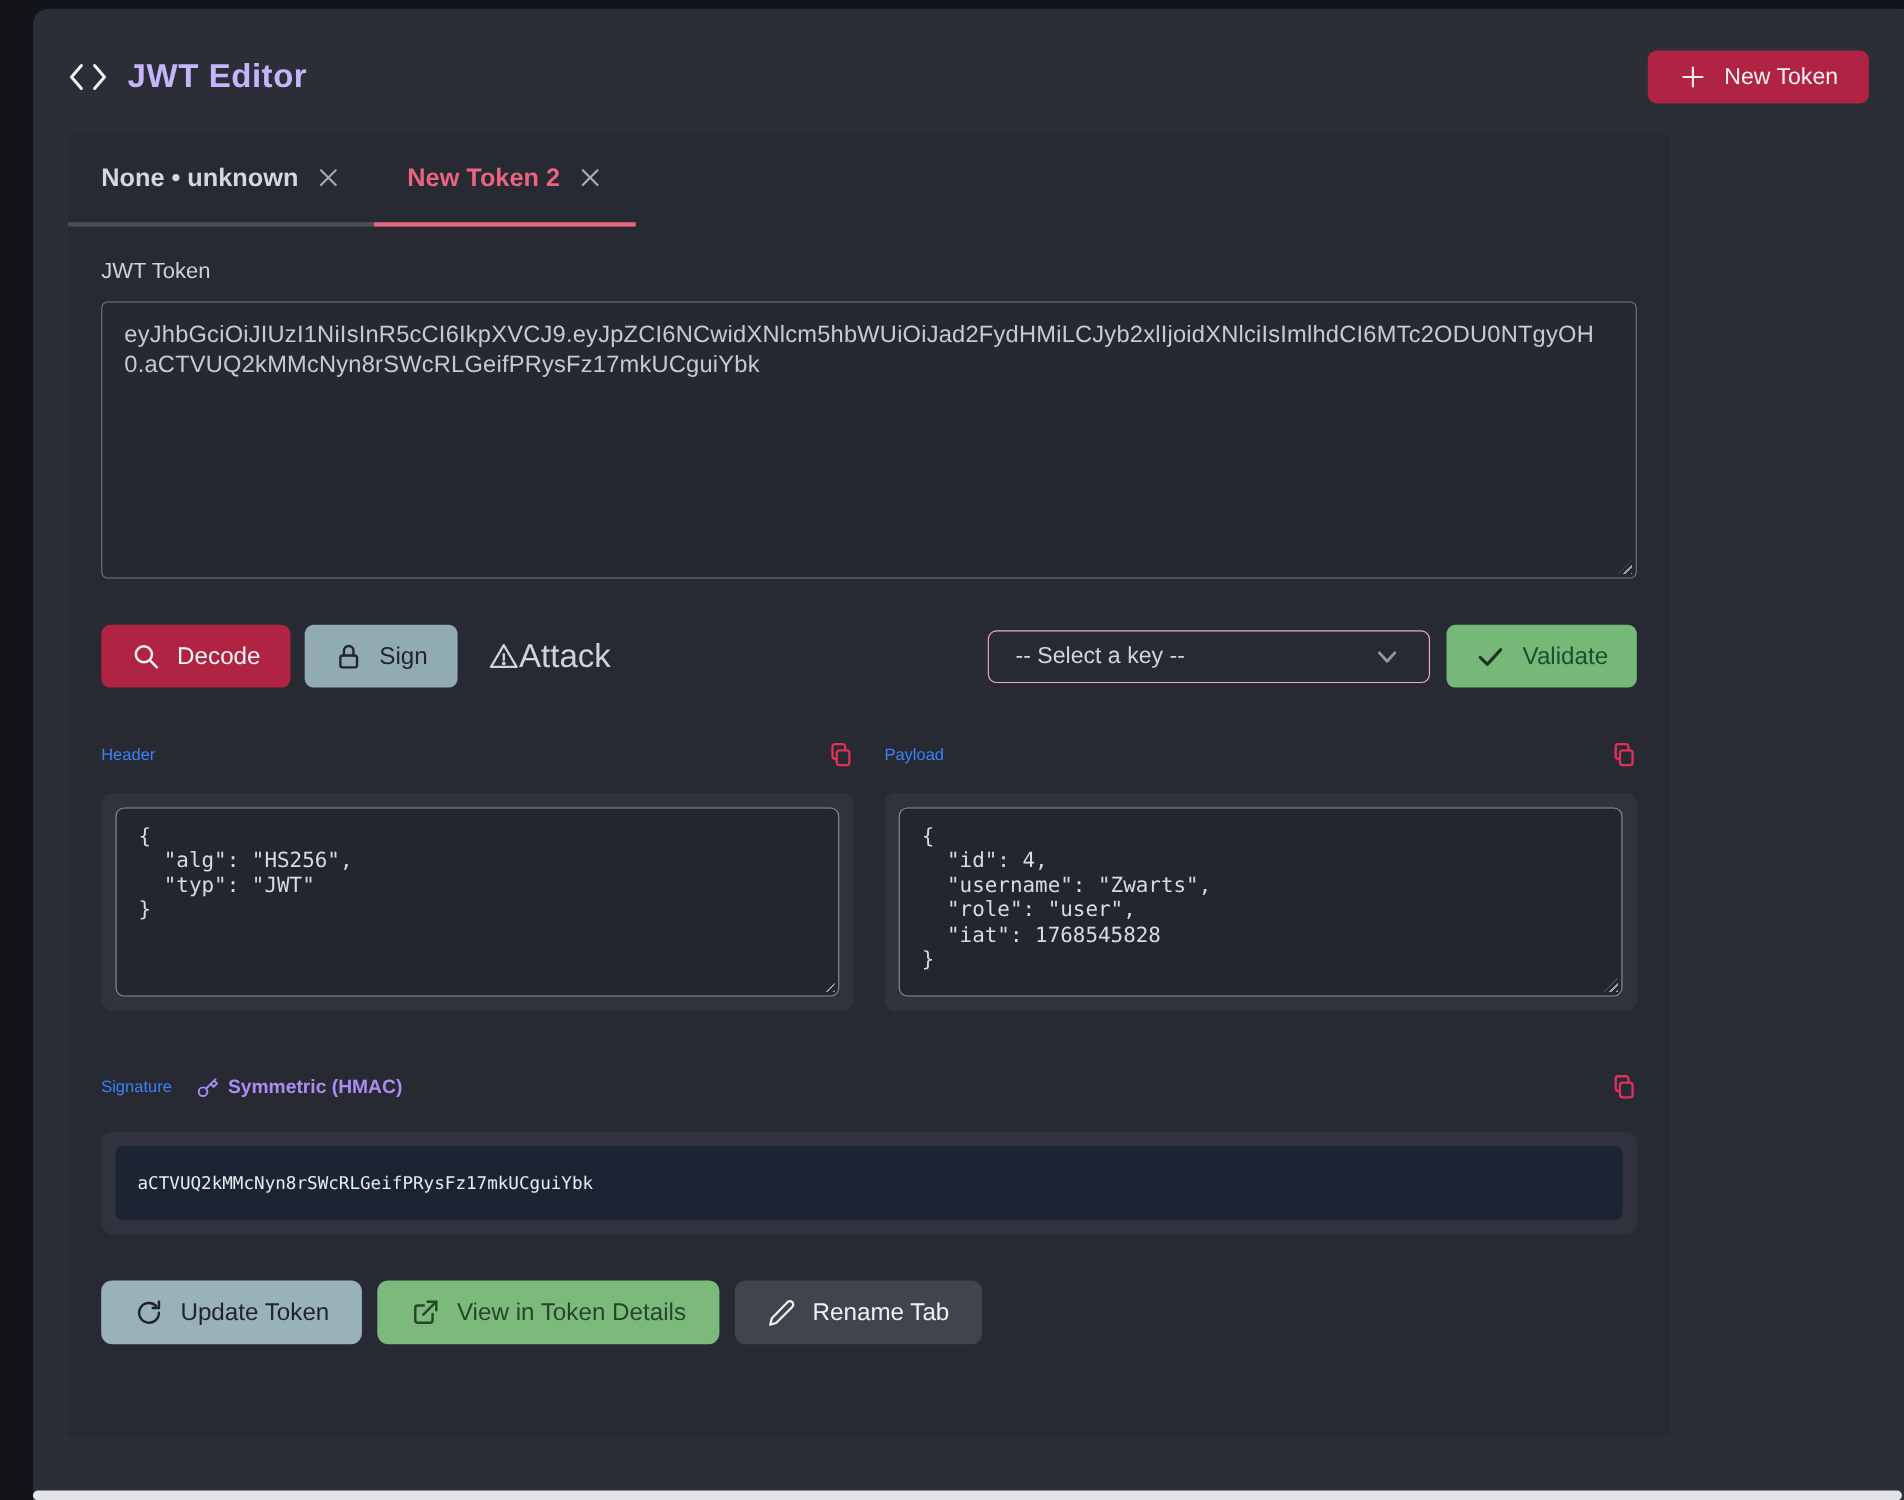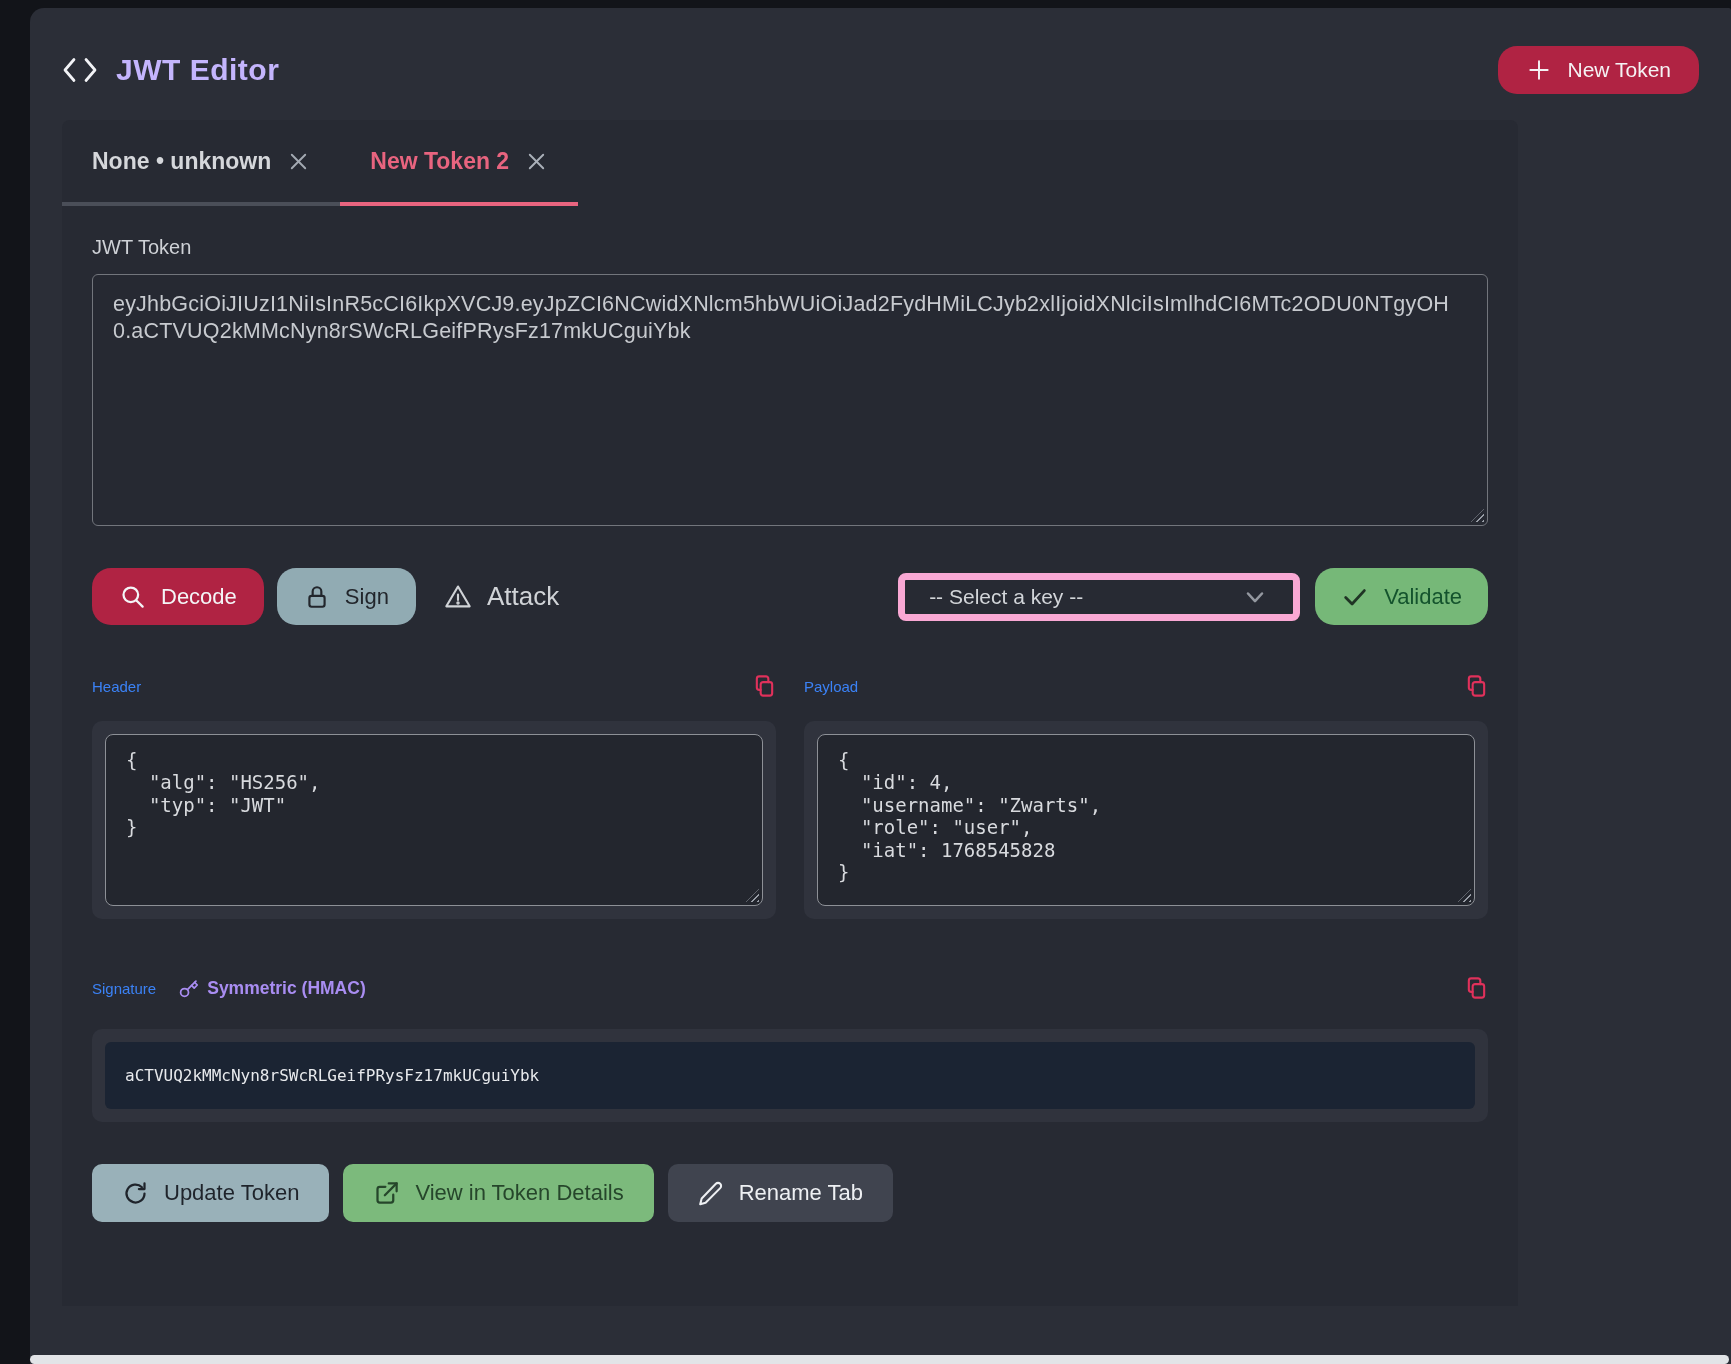--- a/index.html
+++ b/index.html
@@ -15,21 +15,21 @@
     position:absolute; left:30px; top:8px; right:0; bottom:0;
     background:#2b2e37;
     border-radius:14px 2px 0 0;
     padding:38px 32px 0 32px;
   }
   
   .topbar { display:flex; align-items:center; justify-content:space-between; height:48px; }
   .title-wrap { display:flex; align-items:center; gap:18px; }
   .title { font-size:30px; font-weight:bold; color:#c4b5fd; letter-spacing:.5px;text-align:right; }
   .btn { display:flex; align-items:center; gap:15px; border:none; cursor:pointer;
-         border-radius:19px; font-family:"Liberation Sans",sans-serif; }
+         border-radius:8px; font-family:"Liberation Sans",sans-serif; }
   .btn-new { background:#b02343; color:#f5f2f4; font-size:21px; height:48px; padding:0 28px; }
   
   .panel {
     margin-top:26px; width:1456px; height:1186px;
     background:#272a33; border-radius:8px 8px 0 0;
   }
   .tabbar { display:flex; height:86px; }
   .tab { display:flex; align-items:center; gap:16px; padding:0 30px; font-size:23px;
          font-weight:bold; cursor:pointer; border-bottom:4px solid transparent; }
   .tab.inactive { color:#d5d7db; border-bottom-color:#4a4e58; }
@@ -50,26 +50,26 @@
   .grip {
     position:absolute; right:4px; bottom:4px; width:13px; height:13px;
     background:repeating-linear-gradient(135deg, transparent 0 3px, #989da6 3px 4.6px);
     clip-path:polygon(100% 0, 100% 100%, 0 100%);
     pointer-events:none;
   }
   
   .action-row { margin-top:42px; display:flex; align-items:center; }
   .btn-decode { background:#b02343; color:#f4f5f7; font-size:22px; height:57px; padding:0 27px; }
   .btn-sign   { background:#91abb3; color:#22262c; font-size:22px; height:57px; padding:0 27px; margin-left:13px; }
-  .attack { display:flex; align-items:center; gap:15px; margin-left:28px;
-            color:#d0d3d7; font-size:26px; background:none; border:none; cursor:pointer;
+  .attack { display:flex; align-items:center; margin-left:28px;
+            color:#d0d3d7; font-size:30px; background:none; border:none; cursor:pointer;
             font-family:"Liberation Sans",sans-serif; }
   .spacer { flex:1; }
   .key-select {
-    width:402px; height:48px; border:7px solid #f9a8d4; border-radius:8px;
+    width:402px; height:48px; border:1px solid #f9a8d4; border-radius:8px;
     display:flex; align-items:center; justify-content:space-between;
     padding:0 24px; color:#d2d5d9; font-size:21px; cursor:pointer; background:transparent;
   }
   .btn-validate { background:#76b878; color:#14532d; font-size:22px; height:57px;
                   padding:0 26px; margin-left:15px; }
   
   .grid2 { margin-top:48px; display:grid; grid-template-columns:1fr 1fr; gap:28px; }
   .sec-head { display:flex; align-items:center; justify-content:space-between; margin-bottom:22px; }
   .sec-label { font-size:15px; color:#3b82f6; }
   .icon-btn { background:none; border:none; cursor:pointer; display:flex; align-items:center; }

